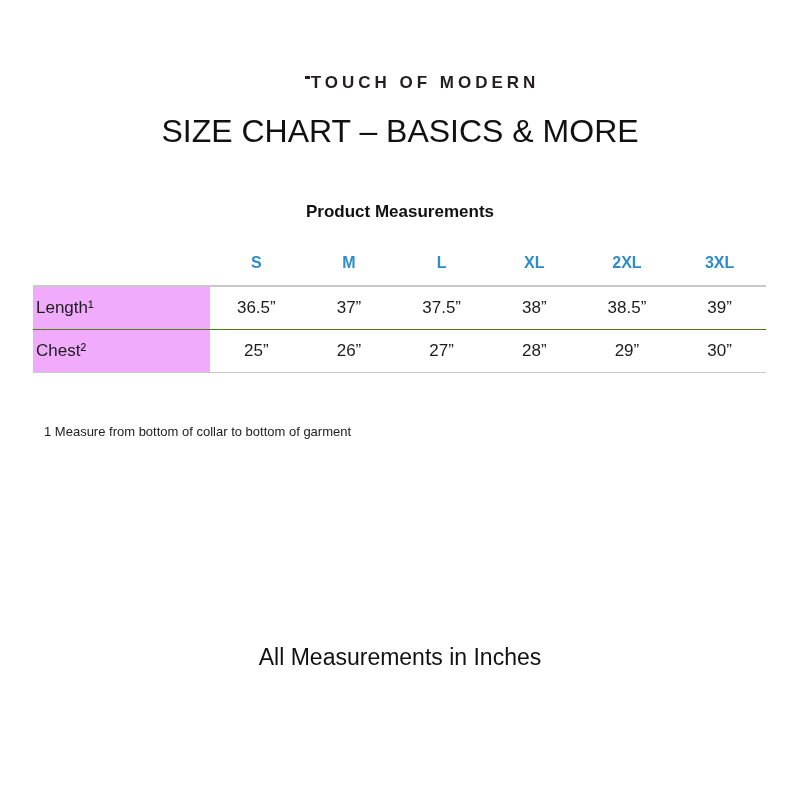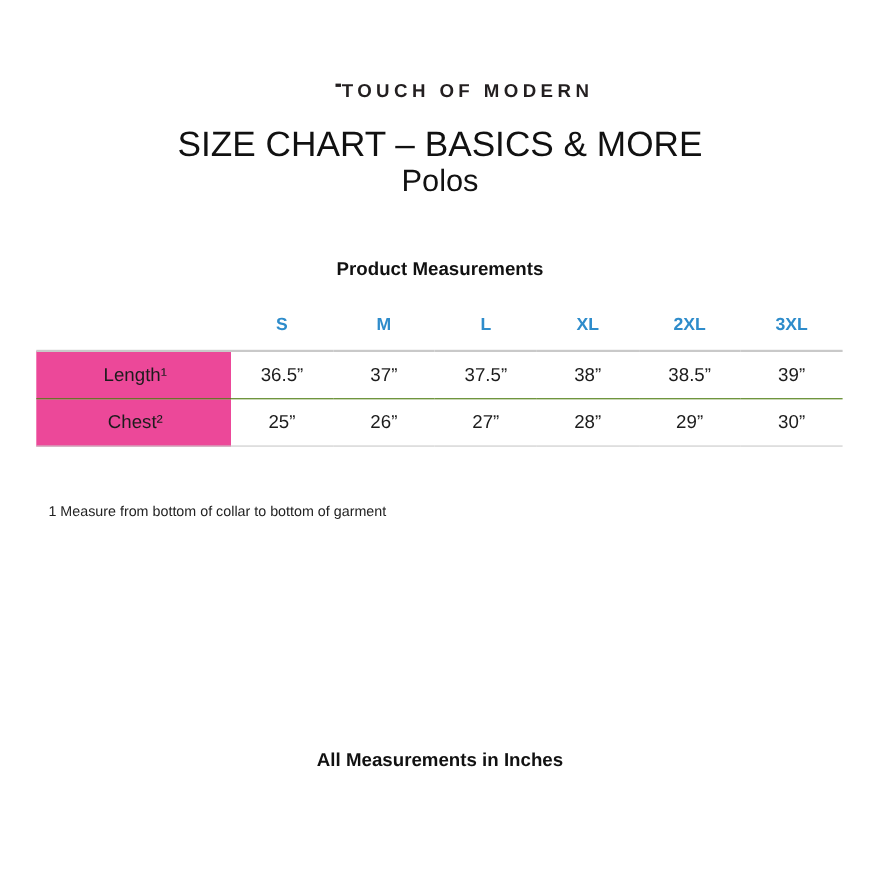--- a/index.html
+++ b/index.html
@@ -79,55 +79,54 @@
   .size-table tbody tr.data-row-1 { border-top: 1px solid #4d7c0f; }
   .size-table tbody { border-bottom: 1px solid #c9c9c9; }
   .size-table tbody td {
     padding: 10px 0;
     font-size: 17px;
     line-height: 22px;
     text-align: center;
     color: #1c1c1c;
   }
   .size-table tbody td.row-label {
-    background: #ec4899;
-    text-align: center;
+    background: #f0abfc;
+    text-align: left;
     padding-left: 3px;
   }
 
   
   .footnotes {
     margin-top: 51px;
     margin-left: 44px;
     font-size: 13px;
     line-height: 16.5px;
     color: #222222;
   }
 
   
   .footer-note {
     margin-top: 206px;
     text-align: center;
-    font-size: 17px;
+    font-size: 23px;
     line-height: 21px;
-    font-weight: 700;
+    font-weight: 400;
     color: #111111;
   }
 </style>
 </head>
 <body>
 
 <div class="page">
 
   <div class="logo">
     <span class="logo-mark"></span><span>TOUCH OF MODERN</span>
   </div>
 
   <div class="title">SIZE CHART – BASICS &amp; MORE</div>
-  <div class="subtitle">Polos</div>
 
   <div class="section-heading">Product Measurements</div>
 
   <table class="size-table">
     <colgroup>
       <col class="label-col">
       <col>
         <col>
         <col>
         <col>

